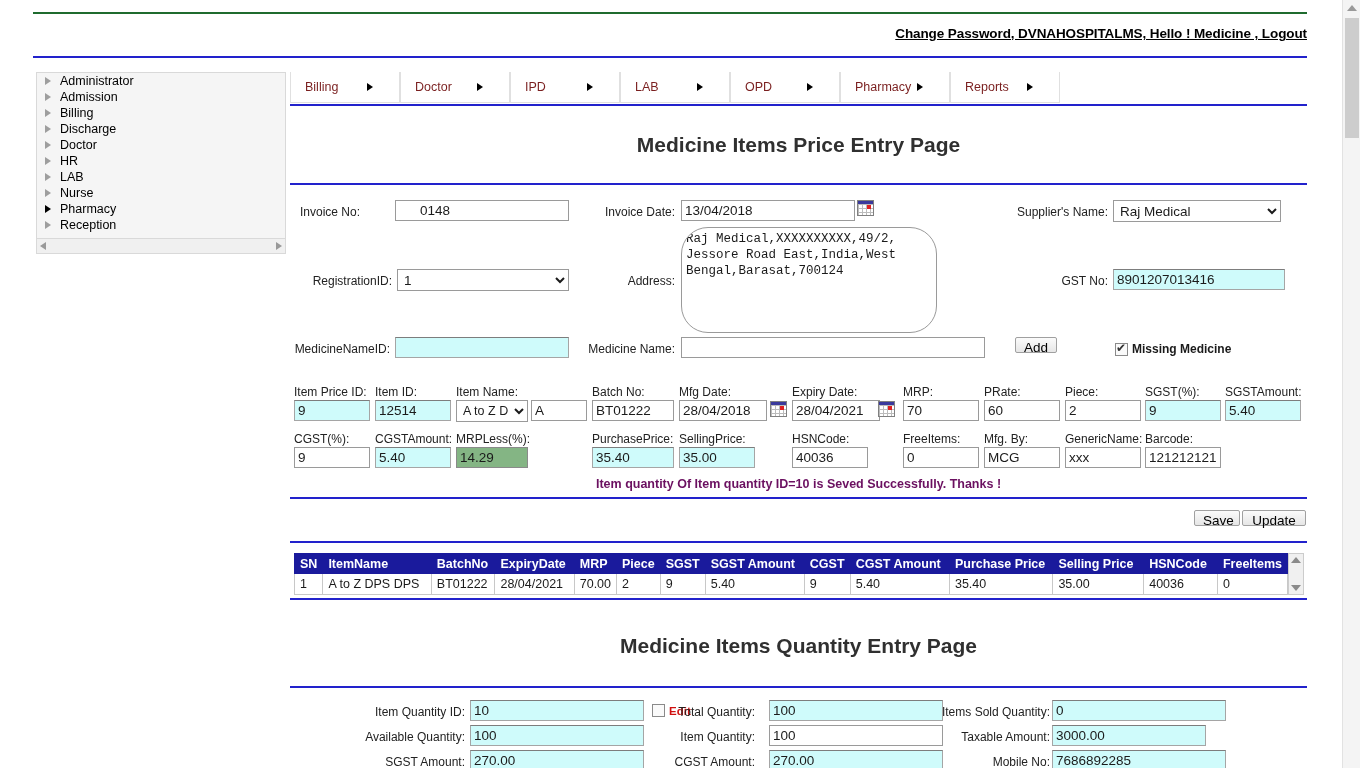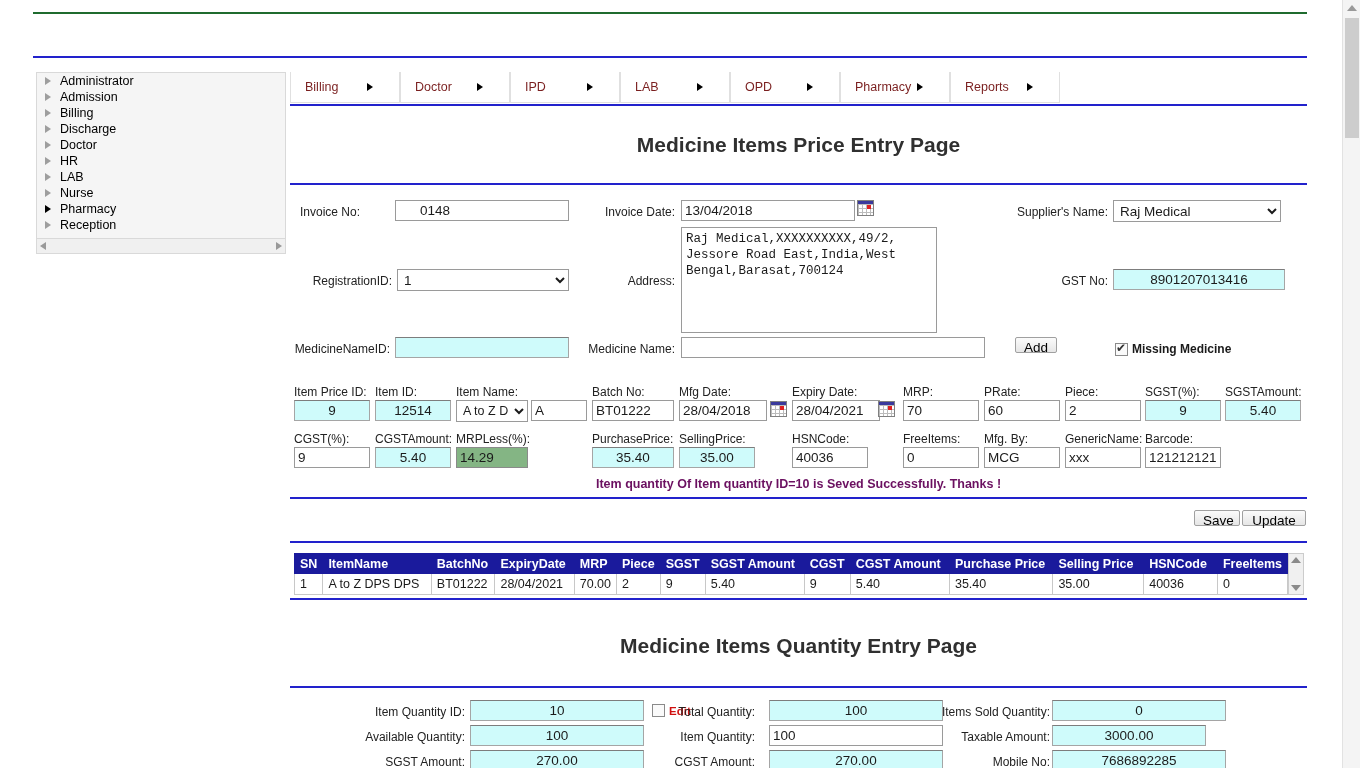--- a/index.html
+++ b/index.html
@@ -115,26 +115,26 @@
   .lbl {
     position: absolute; font-size: 12px; color: #222;
     text-align: right; white-space: nowrap;
   }
   input.fld, .fld {
     position: absolute; font-family: "Liberation Sans", sans-serif;
     font-size: 13.5px; color: #1b1b1b;
     border: 1px solid #9a9a9a; background: #ffffff;
     padding: 1px 3px; height: 21px; outline: none;
   }
-  .fld.ro { background: #cffbfb; border-color: #a5a5a5; border-top-color: #7d7d7d; text-align: center; }
+  .fld.ro { background: #cffbfb; border-color: #a5a5a5; border-top-color: #7d7d7d; }
   .fld.green { background: #84b584; border-color: #8a8a8a; }
   select.fld { padding: 0 2px; height: 22px; background: #fff; }
   textarea.fld {
     font-family: "Liberation Mono", monospace; font-size: 12.5px;
-    line-height: 16px; padding: 3px 4px; resize: none;
+    line-height: 16px; padding: 3px 4px; resize: none; border-radius: 27px;
   }
   .cal-icon {
     position: absolute; width: 17px; height: 16px;
     background: #ffffff; border: 1px solid #808080;
     cursor: pointer;
   }
   .cal-icon .top { height: 3px; background: #3a3a9c; }
   .cal-icon .grid {
     height: 11px;
     background:
@@ -210,20 +210,23 @@
     background: #cdcdcd;
   }
 </style>
 </head>
 <body>
 
 <div class="page">
 
   <div class="top-green"></div>
 
+  <div class="account-bar">
+    <a href="#">Change Password, DVNAHOSPITALMS, Hello ! Medicine , Logout</a>
+  </div>
   <div class="rule-blue" id="rule1"></div>
 
   <div class="sidebar">
     <div class="side-item">
       <span class="tri-hollow"></span>
       <span>Administrator</span>
     </div>
     <div class="side-item">
       <span class="tri-hollow"></span>
       <span>Admission</span>

